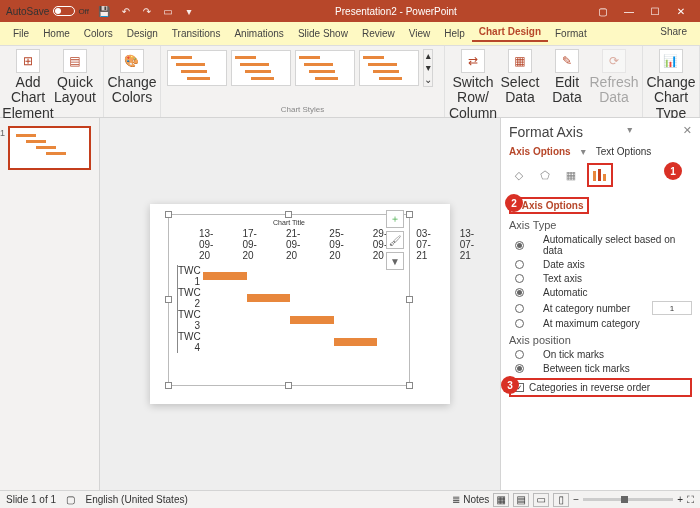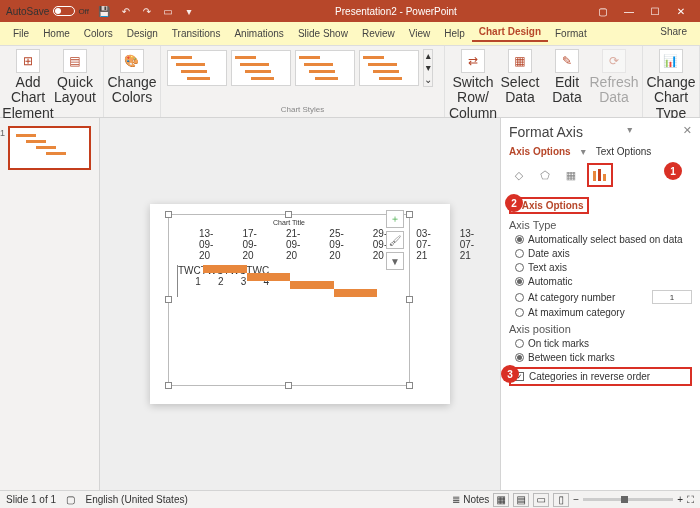--- a/index.html
+++ b/index.html
@@ -28,21 +28,21 @@
 .content{display:flex;height:372px;}
 .slidenav{width:100px;background:#f3f2f1;border-right:1px solid #d4d4d4;padding:8px;}
 .slide-thumb{border:2px solid #C43E1C;background:#fff;height:44px;padding:6px;position:relative;}
 .slide-thumb .num{position:absolute;left:-10px;top:0;font-size:9px;color:#666;}
 .editor{flex:1;background:#eee;display:flex;align-items:center;justify-content:center;position:relative;}
 .slide{background:#fff;width:300px;height:200px;box-shadow:0 2px 8px rgba(0,0,0,.2);position:relative;}
 .handles{position:absolute;inset:10px 40px 18px 18px;border:1px solid #bbb;}
 .corner{width:7px;height:7px;background:#fff;border:1px solid #888;position:absolute;}
 .chart-title{text-align:center;font-size:7px;padding-top:4px;}
 .chart-body{display:flex;padding:4px 8px 2px 8px;gap:0;}
-.ylabels{display:flex;flex-direction:row;justify-content:space-around;font-size:6px;color:#666;width:26px;text-align:right;border-left:1px solid #888;padding-right:3px;}
+.ylabels{display:flex;flex-direction:column;justify-content:space-around;font-size:6px;color:#666;width:26px;text-align:right;border-left:1px solid #888;padding-right:3px;}
 .bars{flex:1;display:flex;flex-direction:column;justify-content:space-around;}
 .bars .b{height:8px;background:#E8873C;}
 .xlab{display:flex;justify-content:space-between;font-size:5px;color:#666;padding:2px 10px 0 30px;gap:29px;}
 .legend{text-align:center;font-size:5px;color:#666;margin-top:3px;}
 .legend .sq{display:inline-block;width:5px;height:5px;background:#E8873C;margin:0 2px;}
 .tools-right{position:absolute;right:46px;top:6px;display:flex;flex-direction:column;gap:3px;}
 .tools-right div{width:18px;height:18px;border:1px solid #bbb;background:#fff;display:flex;align-items:center;justify-content:center;font-size:10px;color:#666;}
 .pane{width:200px;border-left:1px solid #d4d4d4;background:#fff;padding:6px 8px;overflow:auto;position:relative;}
 .pane-header{display:flex;justify-content:space-between;}
 .pane-title{color:#444;font-size:14px;font-weight:400;}
@@ -50,21 +50,21 @@
 .pane-tabs .t1{color:#B7472A;font-weight:600;}
 .icon-row{display:flex;gap:6px;margin:6px 0 10px;position:relative;align-items:center;}
 .icon-row .ib{width:20px;height:18px;border:1px solid transparent;display:flex;align-items:center;justify-content:center;font-size:11px;color:#888;}
 .icon-row .ib.active{background:#fff;}
 .callout{width:18px;height:18px;background:#D93025;border-radius:50%;color:#fff;display:flex;align-items:center;justify-content:center;font-size:10px;font-weight:bold;}
 .callout.c1{position:absolute;right:10px;top:-1px;}
 .callout.c2{position:absolute;left:-4px;top:-3px;}
 .redbox{border:2px solid #D93025;padding:1px 4px;display:inline-block;position:relative;}
 .sec-title{color:#B7472A;font-size:10px;font-weight:600;}
 .sec{font-size:11px;color:#555;margin:5px 0 3px;}
-.opt{display:flex;align-items:center;gap:4px;font-size:9px;color:#333;margin:3px 0 3px 6px;}
+.opt{display:flex;align-items:center;gap:19px;font-size:9px;color:#333;margin:3px 0 3px 6px;}
 .radio{width:9px;height:9px;border:1px solid #666;border-radius:50%;display:inline-block;}
 .radio.checked::after{content:"";display:block;width:5px;height:5px;background:#666;border-radius:50%;margin:1px;}
 .chk{width:9px;height:9px;border:1px solid #666;display:inline-flex;align-items:center;justify-content:center;font-size:7px;color:#333;}
 .numbox{width:40px;height:14px;border:1px solid #ccc;text-align:center;font-size:8px;margin-left:auto;}
 .statusbar{height:18px;background:#f3f2f1;border-top:1px solid #d4d4d4;display:flex;align-items:center;padding:0 6px;font-size:9px;color:#555;gap:10px;position:absolute;bottom:0;left:0;right:0;}
 .statusbar .right{margin-left:auto;display:flex;gap:4px;align-items:center;}
 .zoom{width:90px;height:3px;background:#ccc;position:relative;}
 .zoom::after{content:"";width:7px;height:7px;background:#666;position:absolute;left:38px;top:-2px;}
 .viewbtn{width:16px;height:14px;border:1px solid #bbb;display:flex;align-items:center;justify-content:center;}
 .pane-close{color:#888;font-size:11px;}

